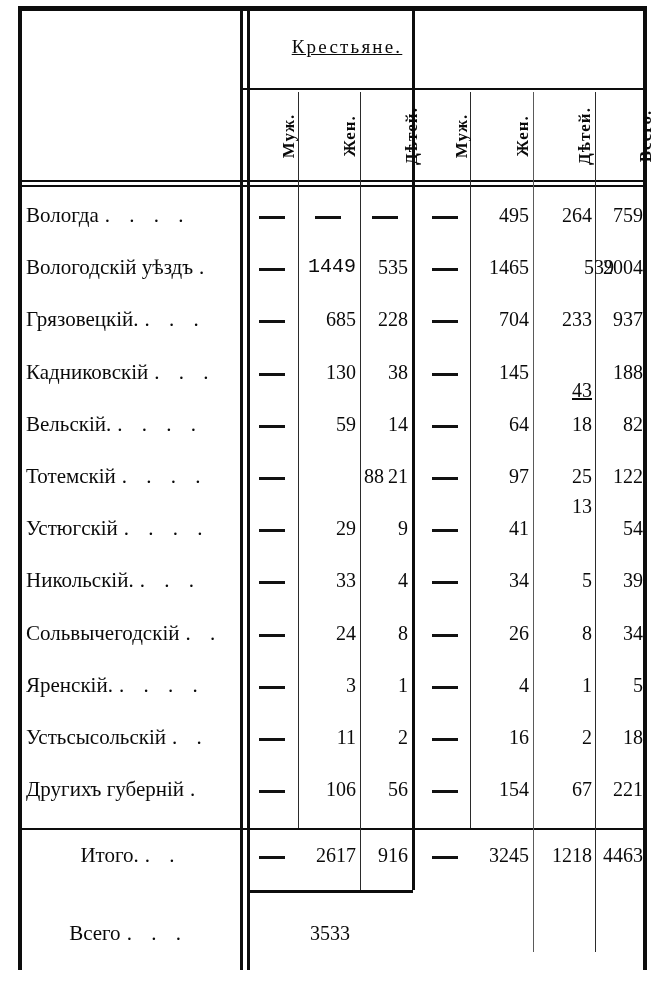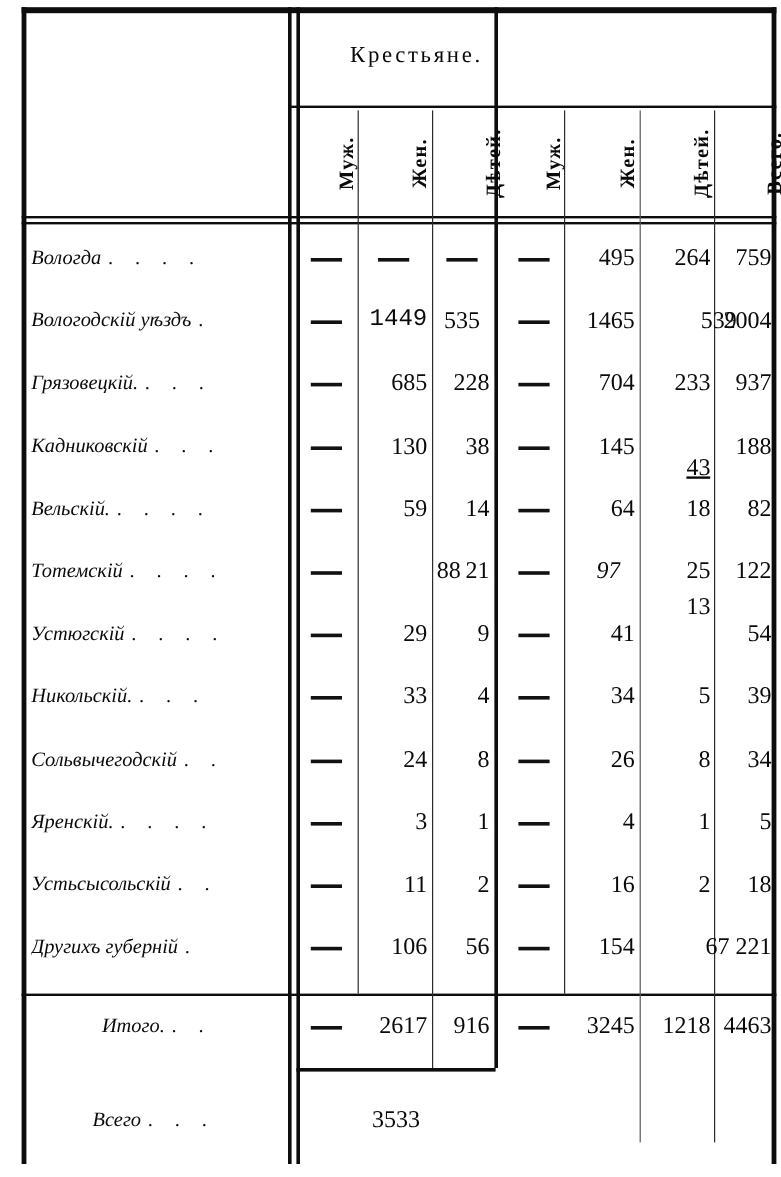--- a/index.html
+++ b/index.html
@@ -53,21 +53,21 @@
   .group-caption {
     position: absolute;
     top: 30px;
     height: 34px;
     line-height: 34px;
     text-align: center;
     font-size: 19px;
     letter-spacing: 2.2px;
     white-space: nowrap;
   }
-  #cap-krest { left: 250px; width: 194px; }
+  #cap-krest { left: 250px; width: 194px; text-decoration: underline; }
   #cap-itog  { left: 415px; width: 232px; }
 
   .subcap {
     position: absolute;
     top: 96px;
     width: 78px;
     height: 80px;
     font-size: 17px;
     font-weight: bold;
     letter-spacing: 1px;
@@ -78,24 +78,23 @@
     line-height: 80px;
   }
 
   
   .stub {
     position: absolute;
     left: 26px;
     width: 210px;
     height: 30px;
     line-height: 30px;
-    font-size: 17px;
+    font-size: 21px;
     white-space: nowrap;
     overflow: hidden;
-    font-style: italic;
   }
   .stub .nm { }
   .stub .dots { letter-spacing: 7px; padding-left: 6px; }
   .stub.right-al { text-align: center; }
   .stub.right-al .dots { letter-spacing: 7px; }
 
   
   .cell {
     position: absolute;
     height: 30px;
@@ -154,21 +153,21 @@
       <div class="cell dash" style="left: 250px; width: 44px; top: 200px;"><span class="dashmark"></span></div>
       <div class="cell dash" style="left: 300px; width: 56px; top: 200px;"><span class="dashmark"></span></div>
       <div class="cell dash" style="left: 362px; width: 46px; top: 200px;"><span class="dashmark"></span></div>
       <div class="cell dash" style="left: 423px; width: 44px; top: 200px;"><span class="dashmark"></span></div>
       <div class="cell" style="left: 472px; width: 57px; top: 200px;">495</div>
       <div class="cell" style="left: 535px; width: 57px; top: 200px;">264</div>
       <div class="cell" style="left: 597px; width: 46px; top: 200px;">759</div>
       <div class="stub" style="top: 252.2px;"><span class="nm">Вологодскій уѣздъ</span><span class="dots">.</span></div>
       <div class="cell dash" style="left: 250px; width: 44px; top: 252.2px;"><span class="dashmark"></span></div>
       <div class="cell" style="left: 300px; width: 56px; top: 252.2px; font-family: Liberation Mono, monospace;">1449</div>
-      <div class="cell" style="left: 362px; width: 46px; top: 252.2px; text-align: center;">535</div>
+      <div class="cell" style="left: 362px; width: 46px; top: 252.2px;">535</div>
       <div class="cell dash" style="left: 423px; width: 44px; top: 252.2px;"><span class="dashmark"></span></div>
       <div class="cell" style="left: 472px; width: 57px; top: 252.2px;">1465</div>
       <div class="cell" style="left: 535px; width: 57px; top: 252.2px; margin-left: 22px;">539</div>
       <div class="cell" style="left: 597px; width: 46px; top: 252.2px;">2004</div>
       <div class="stub" style="top: 304.4px;"><span class="nm">Грязовецкій.</span><span class="dots">.   .   .</span></div>
       <div class="cell dash" style="left: 250px; width: 44px; top: 304.4px;"><span class="dashmark"></span></div>
       <div class="cell" style="left: 300px; width: 56px; top: 304.4px;">685</div>
       <div class="cell" style="left: 362px; width: 46px; top: 304.4px;">228</div>
       <div class="cell dash" style="left: 423px; width: 44px; top: 304.4px;"><span class="dashmark"></span></div>
       <div class="cell" style="left: 472px; width: 57px; top: 304.4px;">704</div>
@@ -188,21 +187,21 @@
       <div class="cell" style="left: 362px; width: 46px; top: 408.8px;">14</div>
       <div class="cell dash" style="left: 423px; width: 44px; top: 408.8px;"><span class="dashmark"></span></div>
       <div class="cell" style="left: 472px; width: 57px; top: 408.8px;">64</div>
       <div class="cell" style="left: 535px; width: 57px; top: 408.8px;">18</div>
       <div class="cell" style="left: 597px; width: 46px; top: 408.8px;">82</div>
       <div class="stub" style="top: 461px;"><span class="nm">Тотемскій</span><span class="dots">.   .   .   .</span></div>
       <div class="cell dash" style="left: 250px; width: 44px; top: 461px;"><span class="dashmark"></span></div>
       <div class="cell" style="left: 284px; width: 56px; top: 461px; padding-left: 44px;">88</div>
       <div class="cell" style="left: 362px; width: 46px; top: 461px;">21</div>
       <div class="cell dash" style="left: 423px; width: 44px; top: 461px;"><span class="dashmark"></span></div>
-      <div class="cell" style="left: 460px; width: 57px; top: 461px; font-style: italic;">97</div>
+      <div class="cell" style="left: 472px; width: 57px; top: 461px;">97</div>
       <div class="cell" style="left: 535px; width: 57px; top: 461px;">25</div>
       <div class="cell" style="left: 597px; width: 46px; top: 461px;">122</div>
       <div class="stub" style="top: 513.2px;"><span class="nm">Устюгскій</span><span class="dots">.   .   .   .</span></div>
       <div class="cell dash" style="left: 250px; width: 44px; top: 513.2px;"><span class="dashmark"></span></div>
       <div class="cell" style="left: 300px; width: 56px; top: 513.2px;">29</div>
       <div class="cell" style="left: 362px; width: 46px; top: 513.2px;">9</div>
       <div class="cell dash" style="left: 423px; width: 44px; top: 513.2px;"><span class="dashmark"></span></div>
       <div class="cell" style="left: 472px; width: 57px; top: 513.2px;">41</div>
       <div class="cell" style="left: 535px; width: 57px; top: 491px;">13</div>
       <div class="cell" style="left: 597px; width: 46px; top: 513.2px;">54</div>
@@ -237,21 +236,21 @@
       <div class="cell dash" style="left: 423px; width: 44px; top: 722px;"><span class="dashmark"></span></div>
       <div class="cell" style="left: 472px; width: 57px; top: 722px;">16</div>
       <div class="cell" style="left: 535px; width: 57px; top: 722px;">2</div>
       <div class="cell" style="left: 597px; width: 46px; top: 722px;">18</div>
       <div class="stub" style="top: 774.2px;"><span class="nm">Другихъ губерній</span><span class="dots">.</span></div>
       <div class="cell dash" style="left: 250px; width: 44px; top: 774.2px;"><span class="dashmark"></span></div>
       <div class="cell" style="left: 300px; width: 56px; top: 774.2px;">106</div>
       <div class="cell" style="left: 362px; width: 46px; top: 774.2px;">56</div>
       <div class="cell dash" style="left: 423px; width: 44px; top: 774.2px;"><span class="dashmark"></span></div>
       <div class="cell" style="left: 472px; width: 57px; top: 774.2px;">154</div>
-      <div class="cell" style="left: 535px; width: 57px; top: 774.2px; padding-left: 16px;">67</div>
+      <div class="cell" style="left: 535px; width: 57px; top: 774.2px;">67</div>
       <div class="cell" style="left: 597px; width: 46px; top: 774.2px;">221</div>
       <div class="stub right-al" style="top: 840px; left: 26px; width: 210px;"><span class="nm">Итого.</span><span class="dots">.   .</span></div>
       <div class="cell dash" style="left: 250px; width: 44px; top: 840px;"><span class="dashmark"></span></div>
       <div class="cell" style="left: 300px; width: 56px; top: 840px;">2617</div>
       <div class="cell" style="left: 362px; width: 46px; top: 840px;">916</div>
       <div class="cell dash" style="left: 423px; width: 44px; top: 840px;"><span class="dashmark"></span></div>
       <div class="cell" style="left: 472px; width: 57px; top: 840px;">3245</div>
       <div class="cell" style="left: 535px; width: 57px; top: 840px;">1218</div>
       <div class="cell" style="left: 597px; width: 46px; top: 840px;">4463</div>
       <div class="stub right-al" style="top: 918px; left: 26px; width: 205px;"><span class="nm">Всего</span><span class="dots">.   .   .</span></div>

